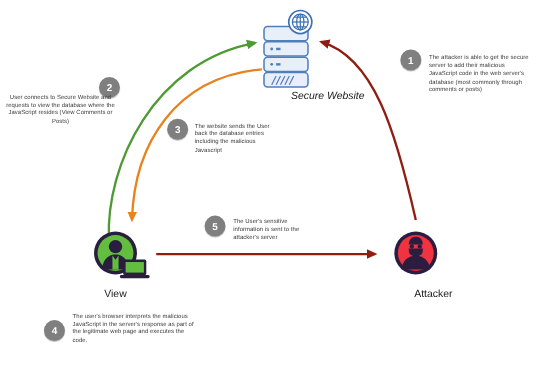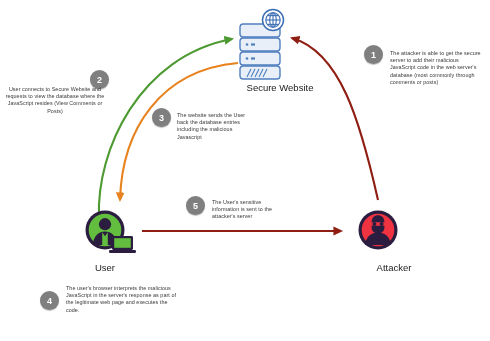--- a/index.html
+++ b/index.html
@@ -122,23 +122,23 @@
       <circle cx="378" cy="230" r="19.5" fill="#2b1d3f"></circle>
       <circle cx="378" cy="230" r="16.3" fill="#ef3340"></circle>
       <path d="M 371.6 222.4 C 371.6 217.6 374.4 215.2 378 215.2 C 381.6 215.2 384.4 217.6 384.4 222.4 L 384.4 227.4 C 384.4 231 381.6 233.2 378 233.2 C 374.4 233.2 371.6 231 371.6 227.4 Z" fill="#2b1d3f"></path>
       <rect x="370.4" y="222.2" width="15.2" height="3.6" rx="1.6" fill="#ef3340"></rect>
       <circle cx="374.4" cy="224" r="2.0" fill="#2b1d3f"></circle>
       <circle cx="381.6" cy="224" r="2.0" fill="#2b1d3f"></circle>
       <path d="M 365 245 C 366 236.6 371.4 232.6 378 232.6 C 384.6 232.6 390 236.6 391 245 Z" fill="#2b1d3f"></path>
     </g>
   </svg>
 
-  <div class="node-label" style="left:225px; top:82px; width:110px;">Secure Website</div>
+  <div class="node-label" style="left:243px; top:82px; width:110px;font-style:italic;">Secure Website</div>
 
-  <div class="node-label" style="left:70px; top:262px; width:70px;">User</div>
+  <div class="node-label" style="left:70px; top:262px; width:70px;">View</div>
 
   <div class="node-label" style="left:359px; top:262px; width:70px;">Attacker</div>
 
   <div class="step-badge" style="left:364px; top:45px;">1</div>
   <div class="anno anno-left" style="left:390px; top:50px; width:96px;">The attacker is able to get the secure server to add their malicious JavaScript code in the web server's database (most commonly through comments or posts)</div>
 
   <div class="step-badge" style="left:90px; top:70px;">2</div>
   <div class="anno anno-center" style="left:5px; top:86px; width:100px;">User connects to Secure Website and requests to view the database where the JavaScript resides (View Comments or Posts)</div>
 
   <div class="step-badge" style="left:152px; top:108px;">3</div>

